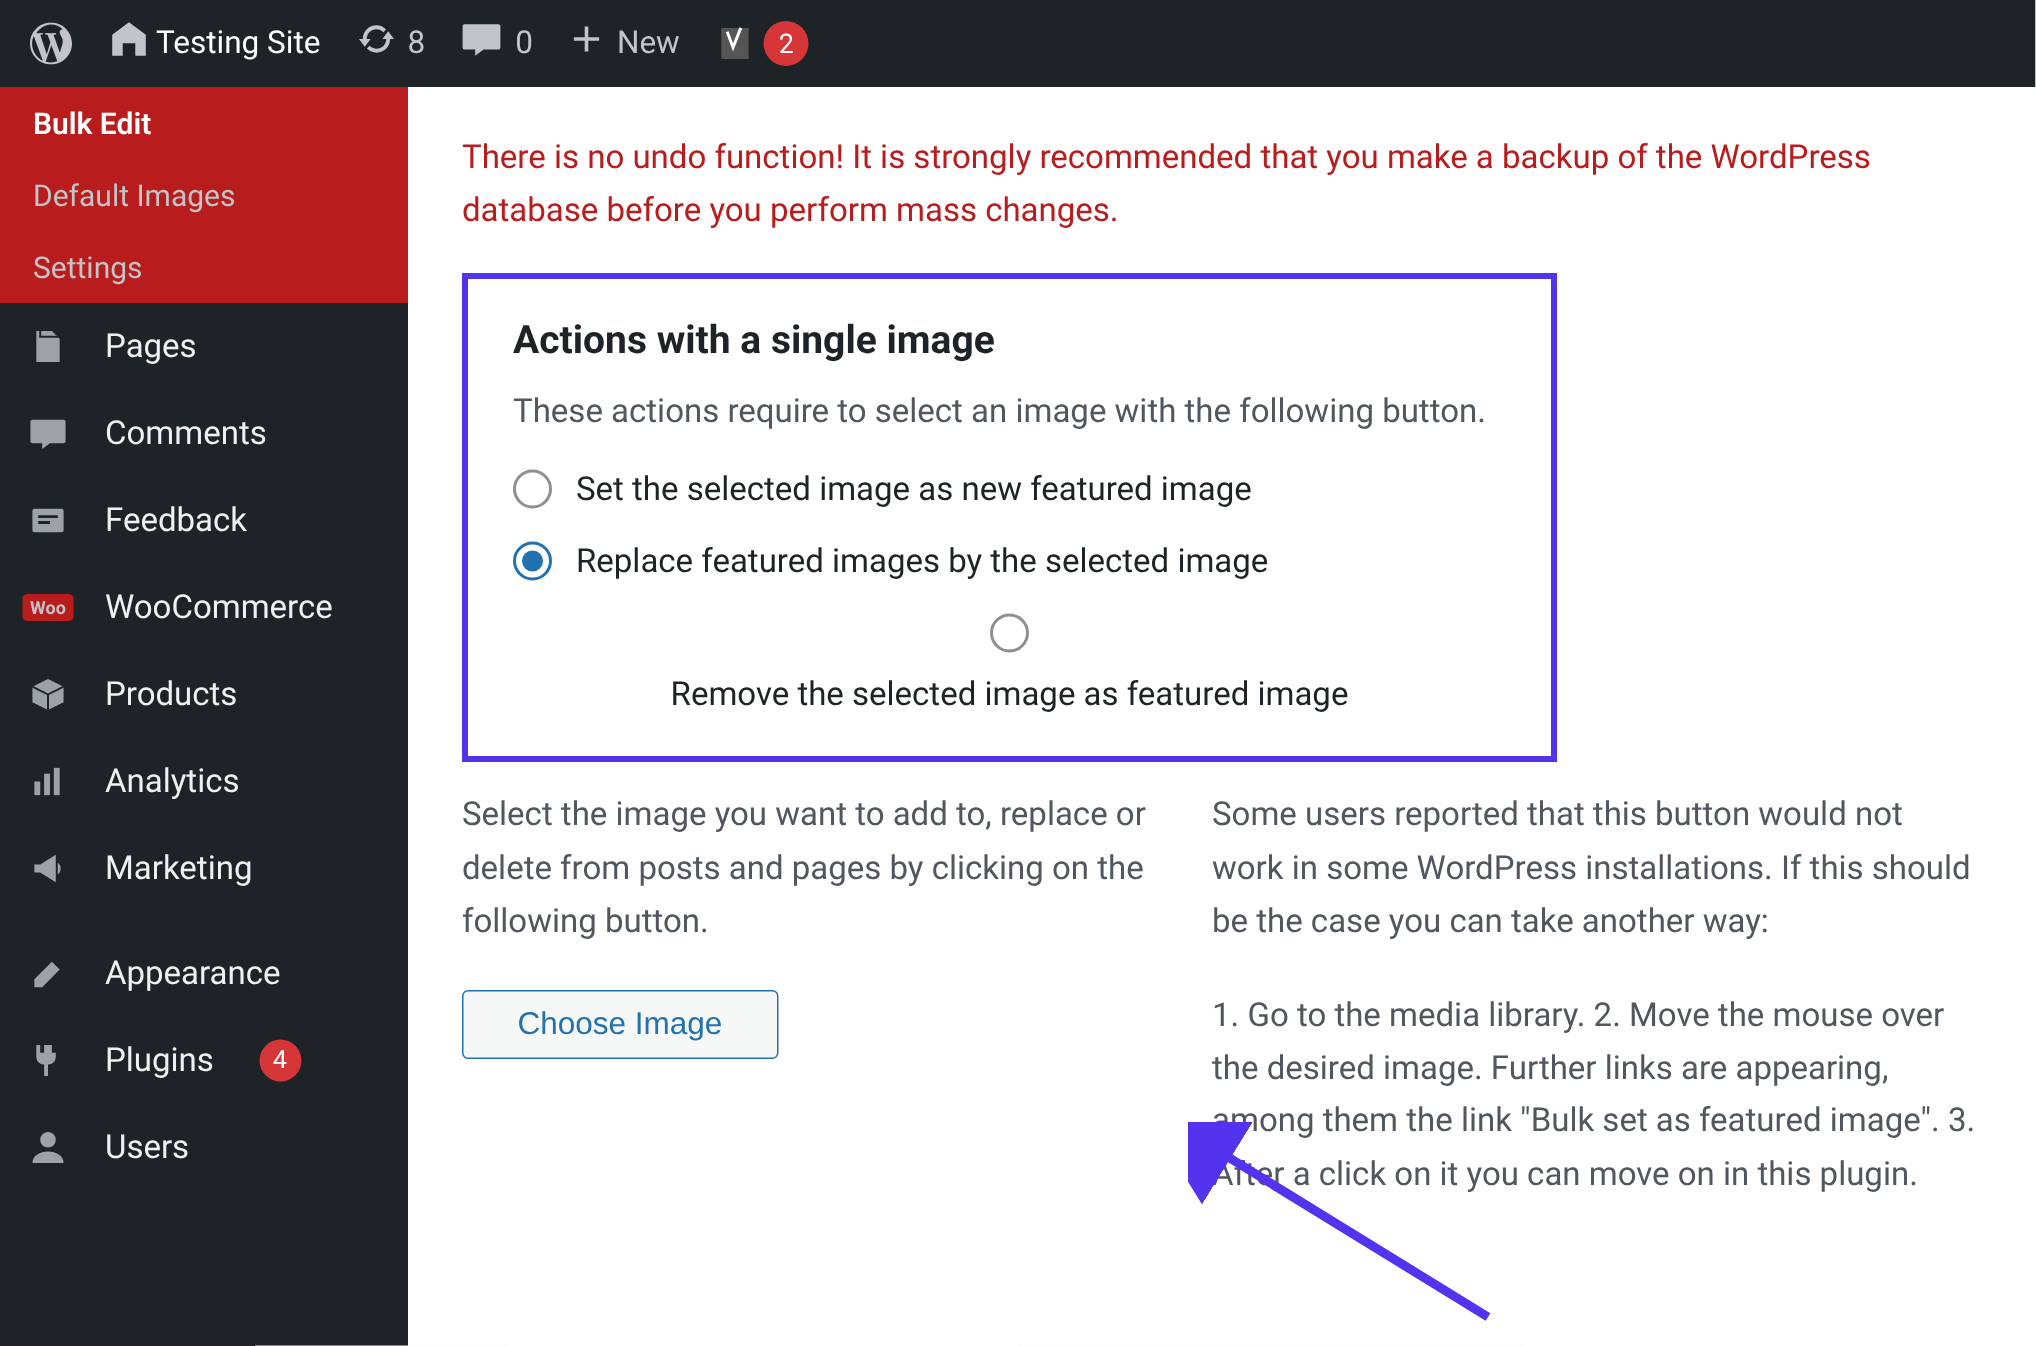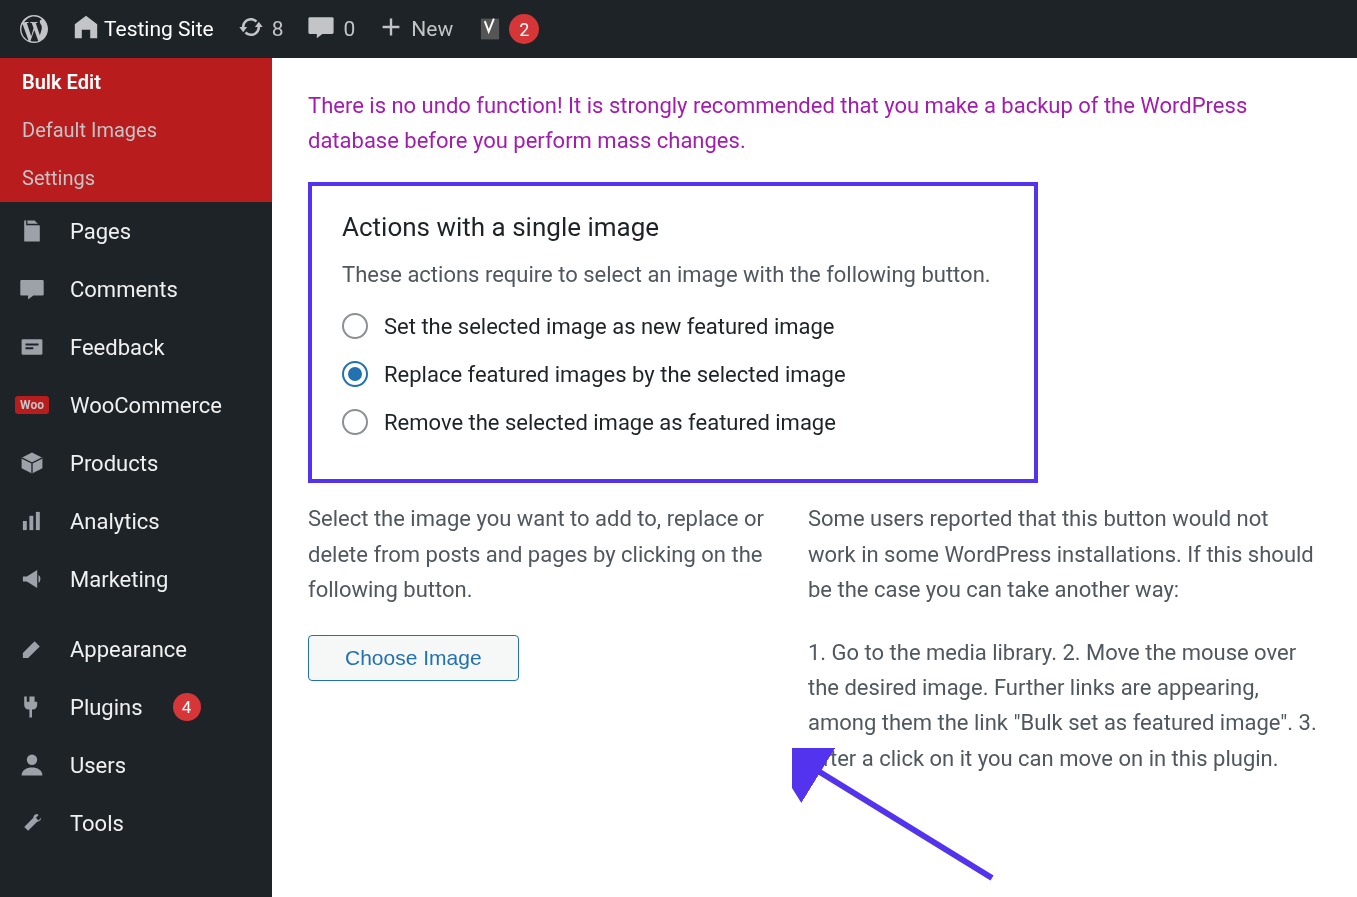--- a/index.html
+++ b/index.html
@@ -24,26 +24,26 @@
     .sidebar .submenu-item { padding: 12px 22px; font-size: 20px; color: #c3c4c7; cursor: pointer; }
     .sidebar .submenu-item.current { color: #fff; font-weight: 600; }
     .sidebar .menu-item { display: flex; align-items: center; padding: 15px 18px; font-size: 22px; color: #f0f0f1; cursor: pointer; gap: 24px; }
     .sidebar .menu-icon { width: 28px; height: 28px; display: flex; align-items: center; justify-content: center; flex-shrink: 0; }
     .sidebar .menu-icon svg { width: 26px; height: 26px; }
     .sidebar .plugin-badge { background: #d63638; color: #fff; border-radius: 50%; width: 28px; height: 28px; display: inline-flex; align-items: center; justify-content: center; font-size: 17px; margin-left: 6px; }
     .sidebar .woo-badge { background: #b91c1c; color: #c3c4c7; font-size: 12px; font-weight: 700; padding: 2px 5px; border-radius: 3px; }
 
     
     .main { position: absolute; left: 272px; top: 58px; right: 0; bottom: 0; background: #fff; padding: 0 36px; overflow: hidden; }
-    .warning-text { font-size: 22px; color: #a21caf; line-height: 1.6; padding: 30px 0 24px; }
+    .warning-text { font-size: 22px; color: #b91c1c; line-height: 1.6; padding: 30px 0 24px; }
     .highlight-box { border: 4px solid #5333ed; padding: 26px 30px 28px; margin-bottom: 18px; max-width: 730px; }
-    .highlight-box h2 { font-size: 26px; font-weight: 400; color: #1d2327; margin-bottom: 20px; }
+    .highlight-box h2 { font-size: 26px; font-weight: 700; color: #1d2327; margin-bottom: 20px; }
     .highlight-box .desc { font-size: 22px; color: #50575e; margin-bottom: 26px; }
     .radio-row { display: flex; align-items: center; gap: 16px; margin-bottom: 22px; font-size: 22px; color: #1d2327; cursor: pointer; }
-    .radio-row:last-child { margin-bottom: 16px; }
+    .radio-row:last-child { margin-bottom: 0; flex-direction: column; }
     .radio-circle { width: 26px; height: 26px; border: 2px solid #8c8f94; border-radius: 50%; display: flex; align-items: center; justify-content: center; flex-shrink: 0; background: #fff; }
     .radio-circle.checked { border-color: #2271b1; }
     .radio-circle.checked::after { content: ''; width: 14px; height: 14px; background: #2271b1; border-radius: 50%; }
     
     .two-col { display: flex; gap: 40px; }
     .col-left { flex: 0 0 460px; }
     .col-right { flex: 1; }
     .col-text { font-size: 22px; color: #50575e; line-height: 1.6; margin-bottom: 28px; }
     .col-right strong { color: #1d2327; font-weight: 700; font-size: 22px; display: block; margin-bottom: 22px; }
     .choose-btn { display: inline-block; padding: 10px 36px; border: 1px solid #2271b1; background: #f6f7f7; color: #2271b1; font-size: 21px; border-radius: 4px; cursor: pointer; }
@@ -180,28 +180,20 @@
     <span class="plugin-badge">4</span>
   </div>
   <div class="menu-item">
     <span class="menu-icon">
         <svg viewBox="0 0 20 20" fill="#9ca2a7">
           <circle cx="10" cy="6" r="4"></circle>
           <path d="M2 18c0-4 4-6 8-6s8 2 8 6z"></path>
         </svg>
       </span>
     <span>Users</span>
-  </div>
-  <div class="menu-item">
-    <span class="menu-icon">
-        <svg viewBox="0 0 20 20" fill="#9ca2a7">
-          <path d="M14 3c-1.5 0-3 1-3 3l-7 7 3 3 7-7c2 0 3-1.5 3-3l-2 2-2-2 2-2c0 0-.5-1-1-1z"></path>
-        </svg>
-      </span>
-    <span>Tools</span>
   </div>
 </div>
 
 <div class="main">
   <p class="warning-text">There is no undo function! It is strongly recommended that you make a backup of the WordPress database before you perform mass changes.</p>
 
   <div class="highlight-box">
     <h2>Actions with a single image</h2>
     <p class="desc">These actions require to select an image with the following button.</p>
     <label class="radio-row">

